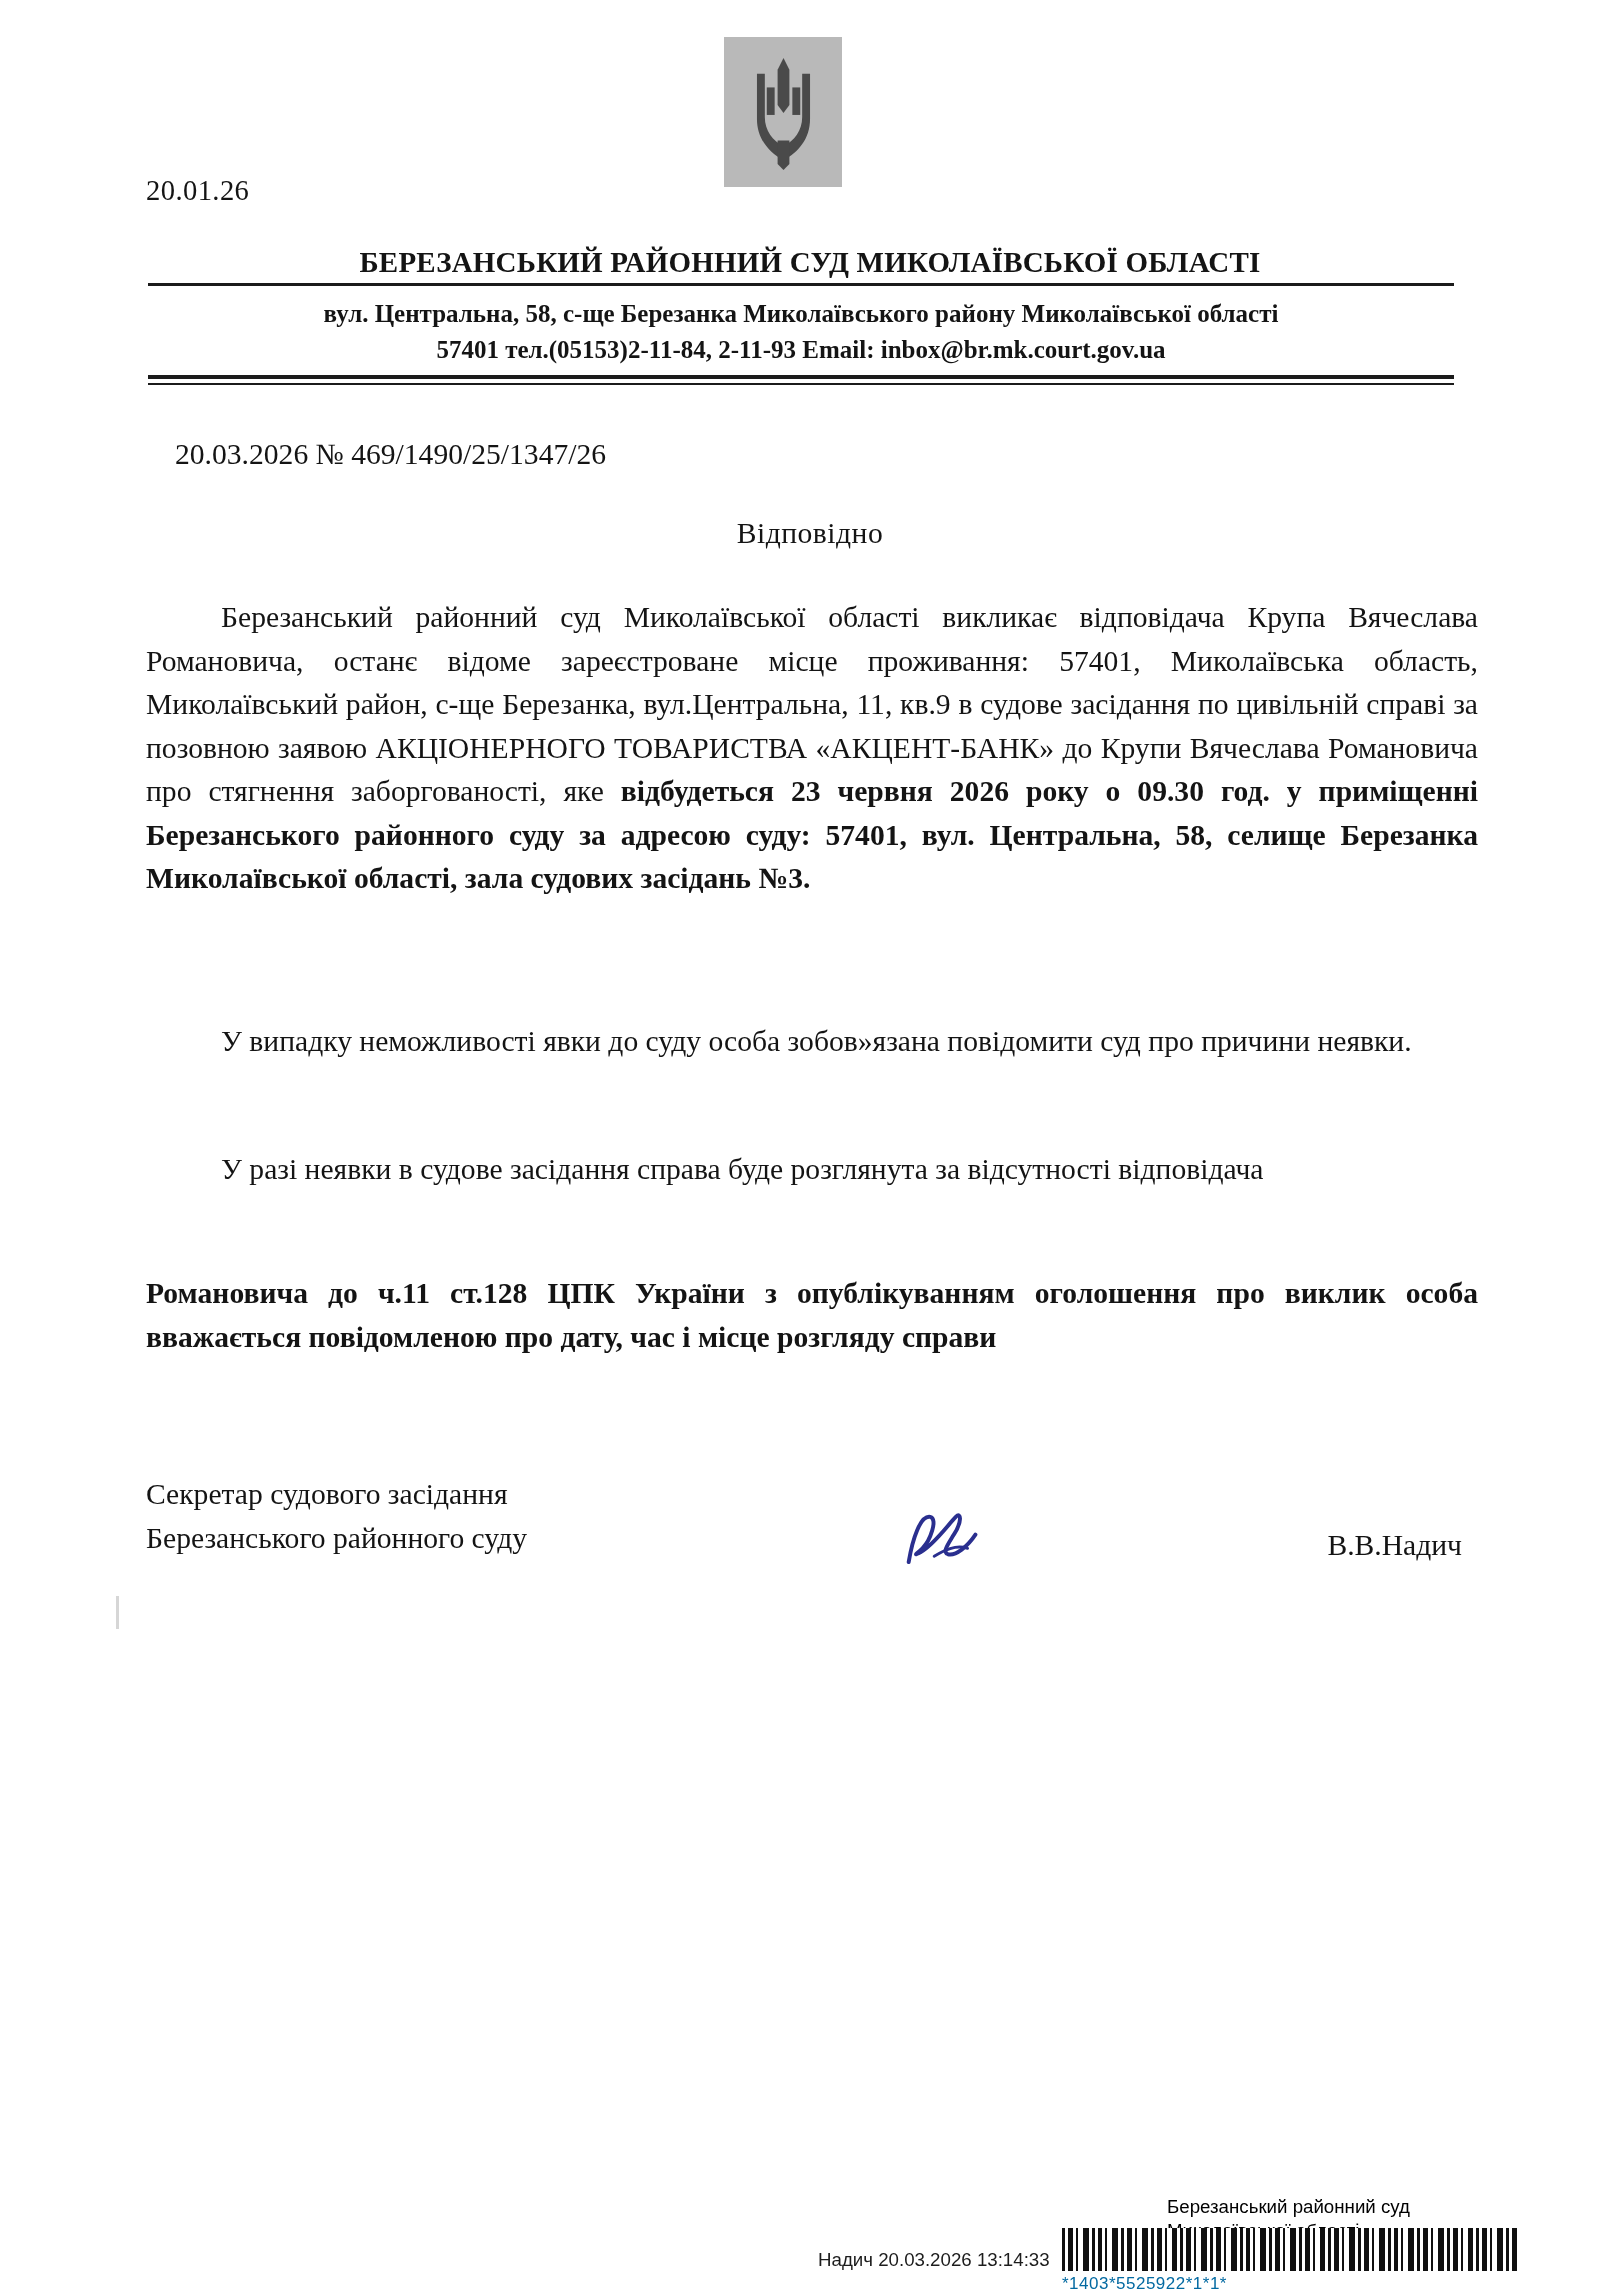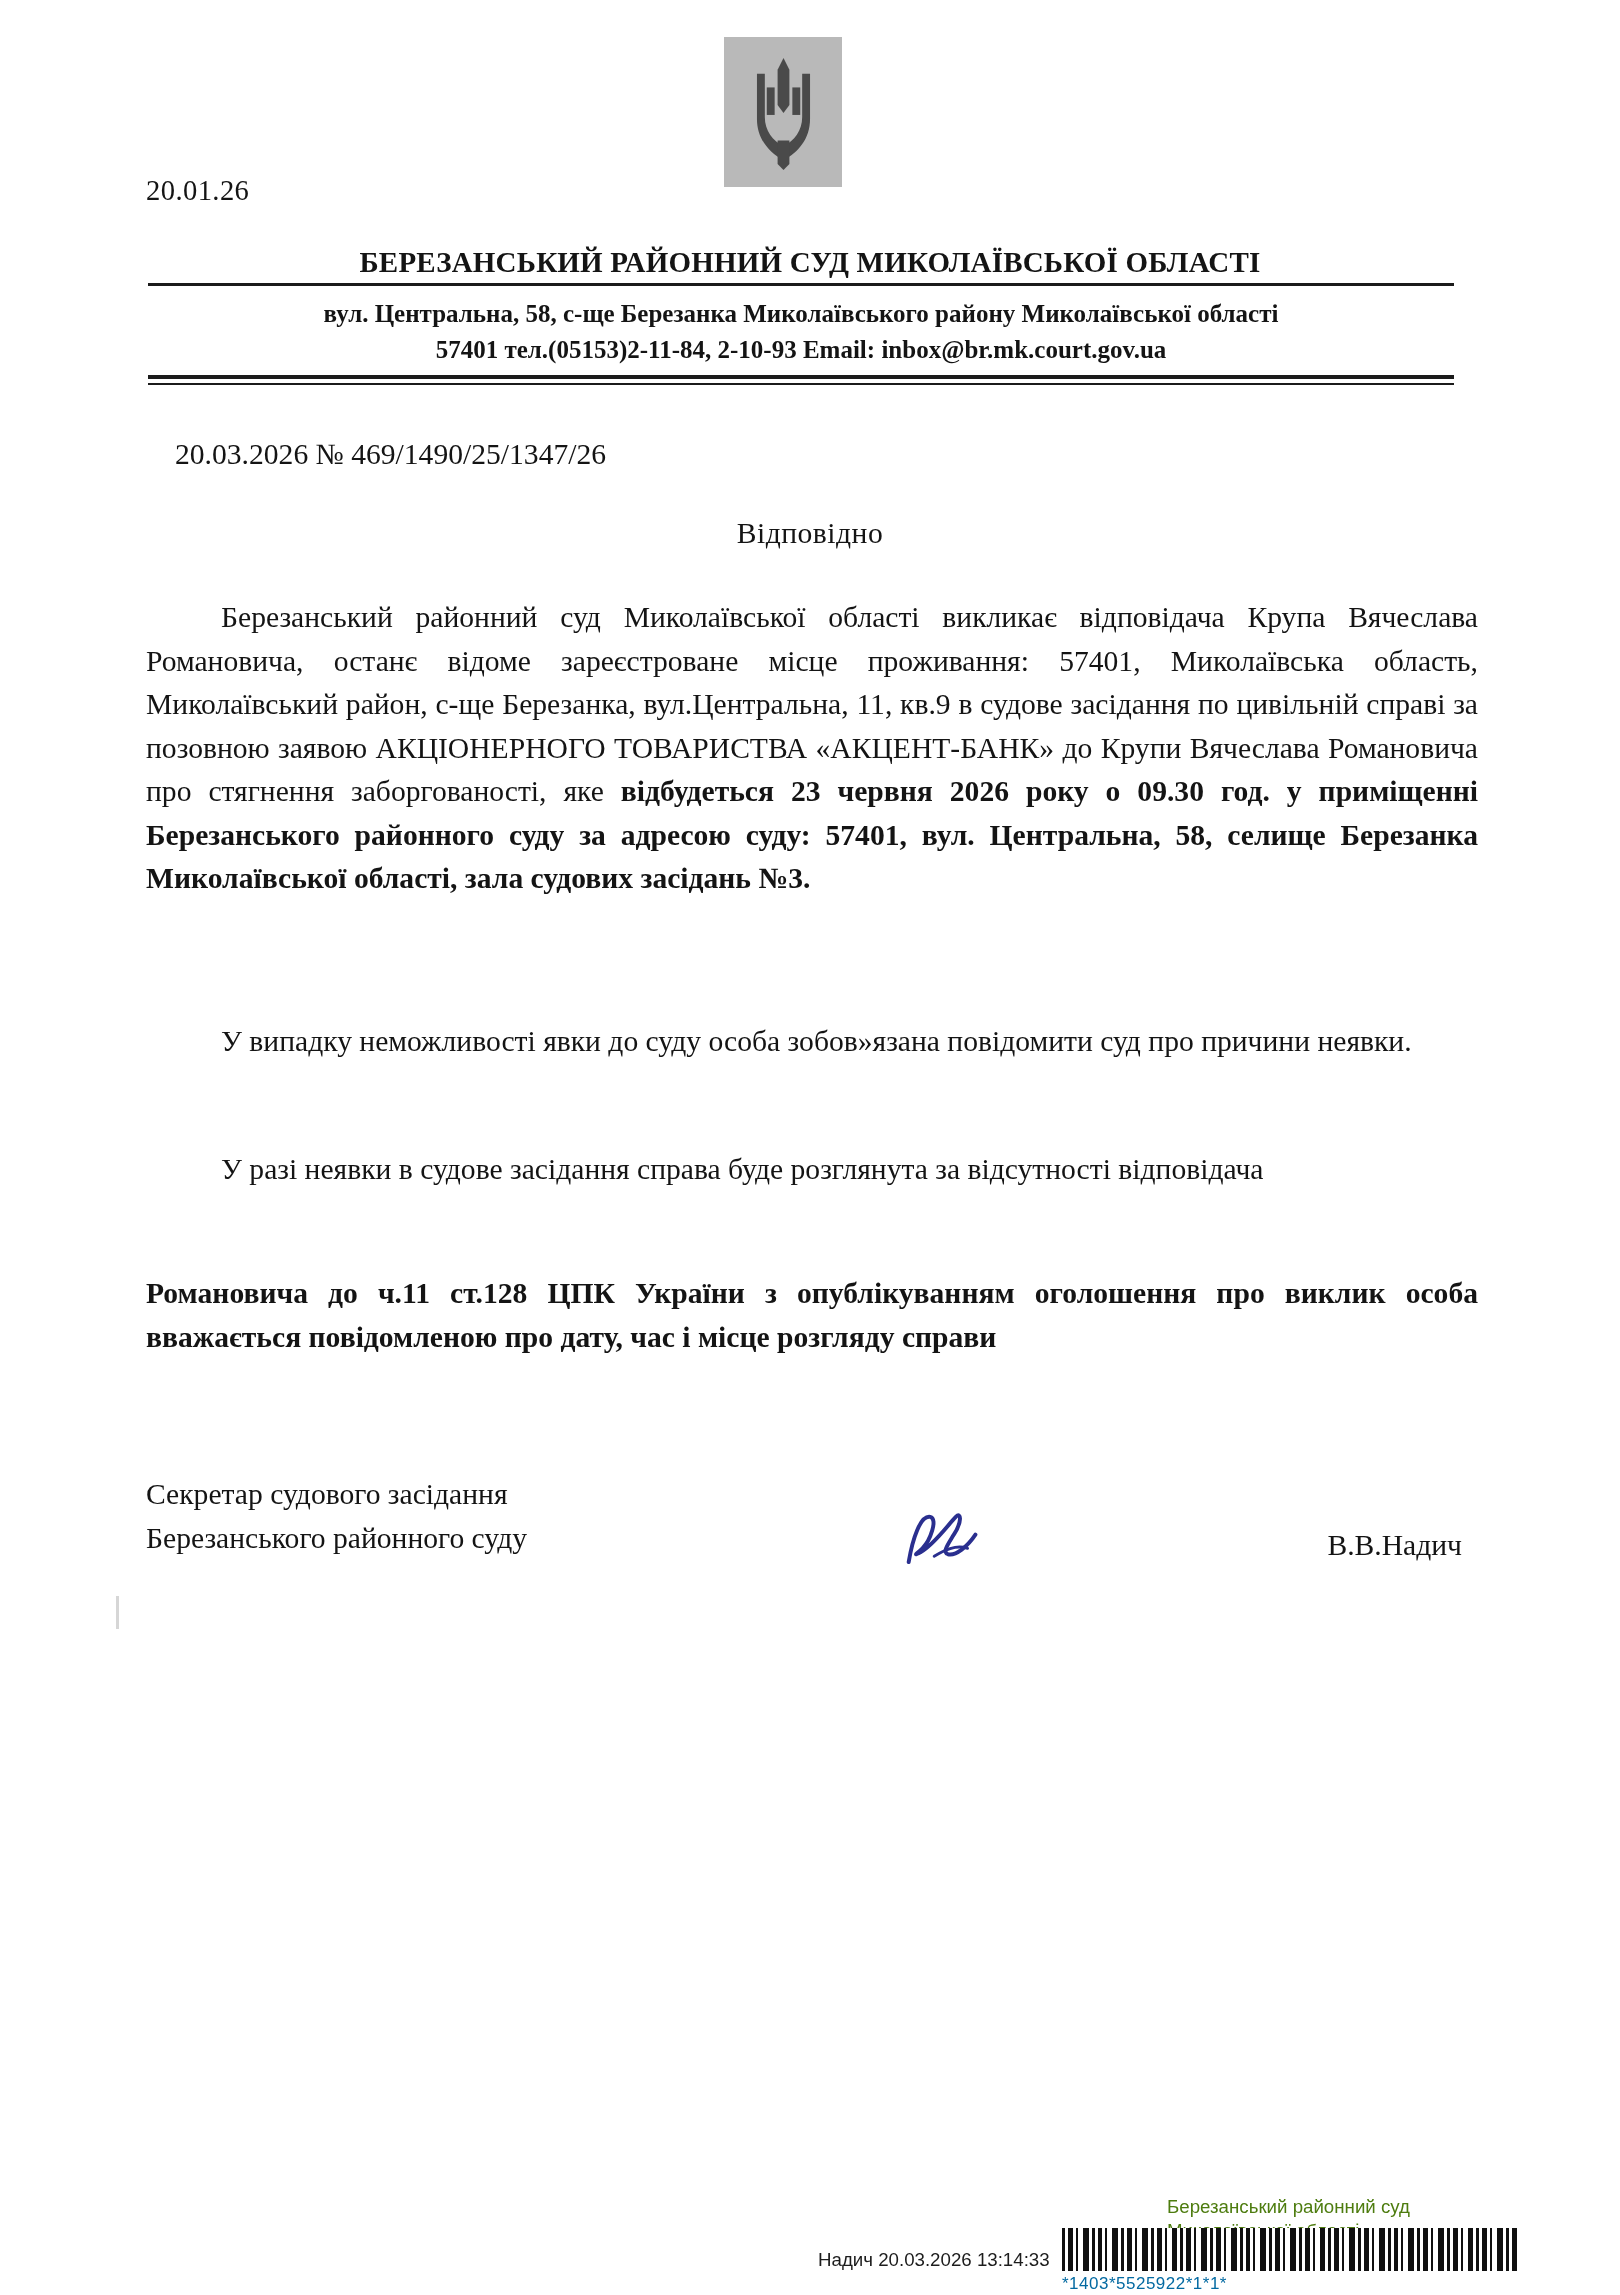--- a/index.html
+++ b/index.html
@@ -146,21 +146,21 @@
   }
 
   
   .footer-org {
     position: absolute;
     left: 1167px;
     top: 2195px;
     font-family: "Liberation Sans", sans-serif;
     font-size: 18.7px;
     line-height: 1.3;
-    color: #4d7c0f;
+    color: #000000;
   }
   .footer-sign {
     position: absolute;
     left: 818px;
     top: 2249px;
     font-family: "Liberation Sans", sans-serif;
     font-size: 18.7px;
     color: #1c1c1c;
     white-space: nowrap;
   }
@@ -207,21 +207,21 @@
       </g>
     </svg>
   </div>
 
   <div class="stamp-date">20.01.26</div>
 
   <div class="rule rule-top"></div>
   <div class="court-title">БЕРЕЗАНСЬКИЙ РАЙОННИЙ СУД МИКОЛАЇВСЬКОЇ ОБЛАСТІ</div>
   <div class="court-addr">
     <div>вул. Центральна, 58, с-ще Березанка Миколаївського району Миколаївської області</div>
-    <div>57401 тел.(05153)2-11-84, 2-10-93 Email: inbox@br.mk.court.gov.ua</div>
+    <div>57401 тел.(05153)2-11-84, 2-11-93 Email: inbox@br.mk.court.gov.ua</div>
   </div>
   <div class="rule rule-bot-a"></div>
   <div class="rule rule-bot-b"></div>
 
   <div class="doc-number">20.03.2026  № 469/1490/25/1347/26</div>
 
   <div class="doc-kind">Відповідно</div>
 
   <div class="body-block" id="para-main">
     <p class="indent tight">

